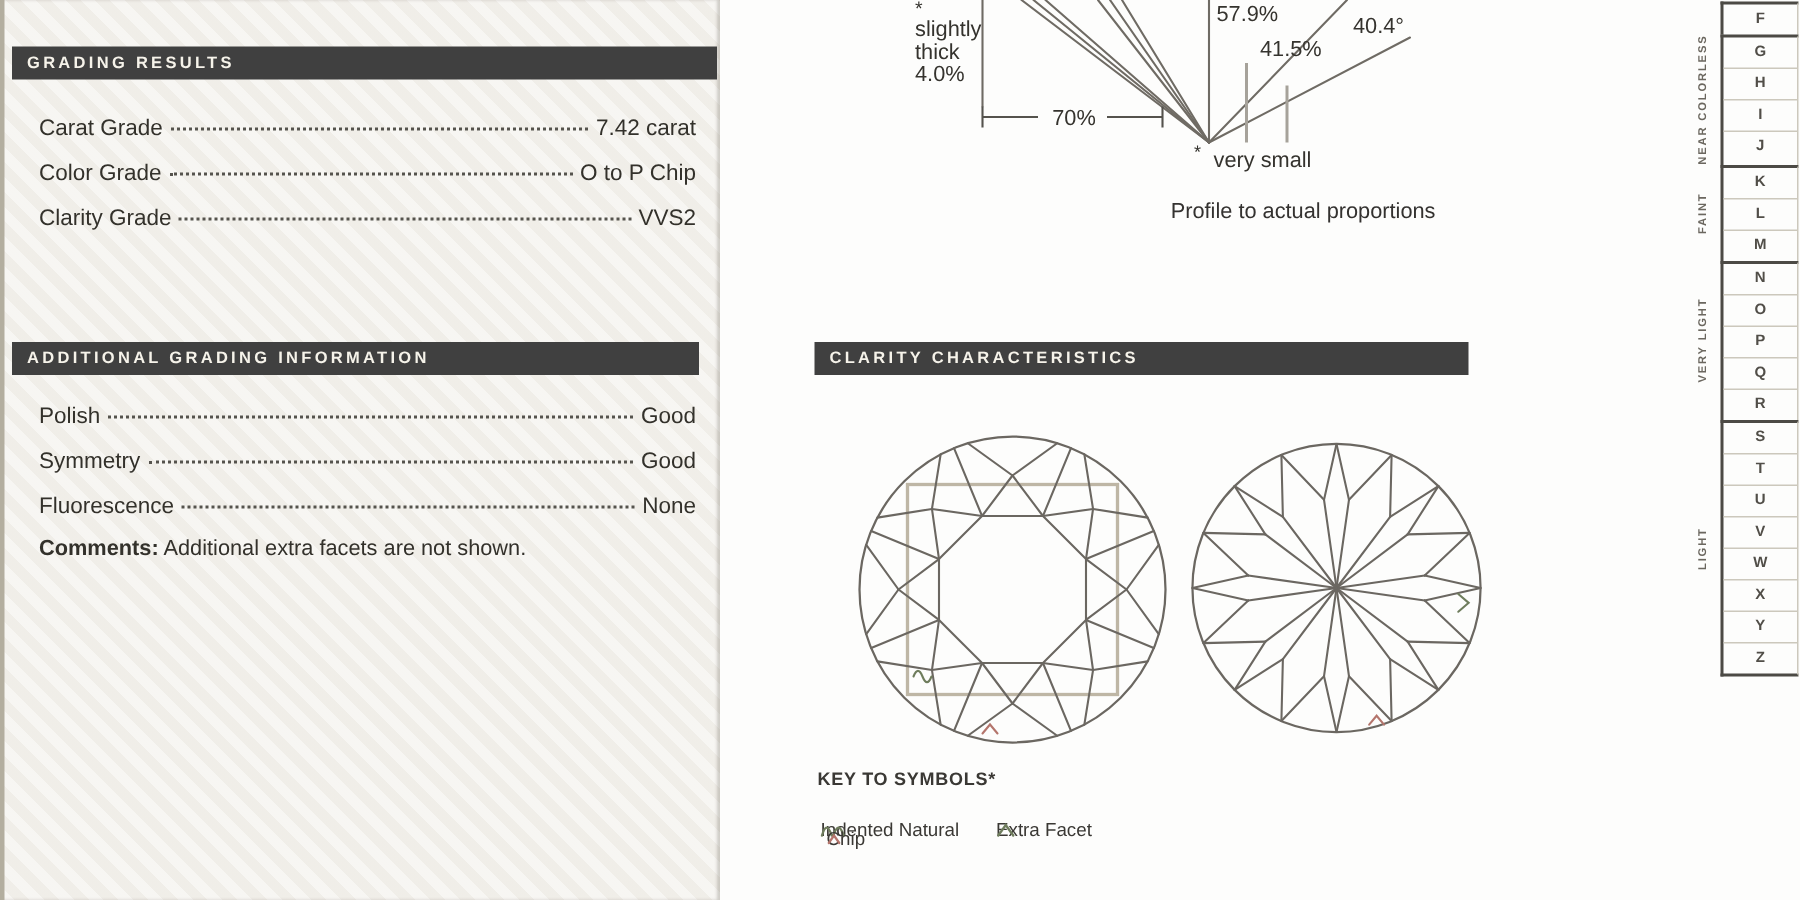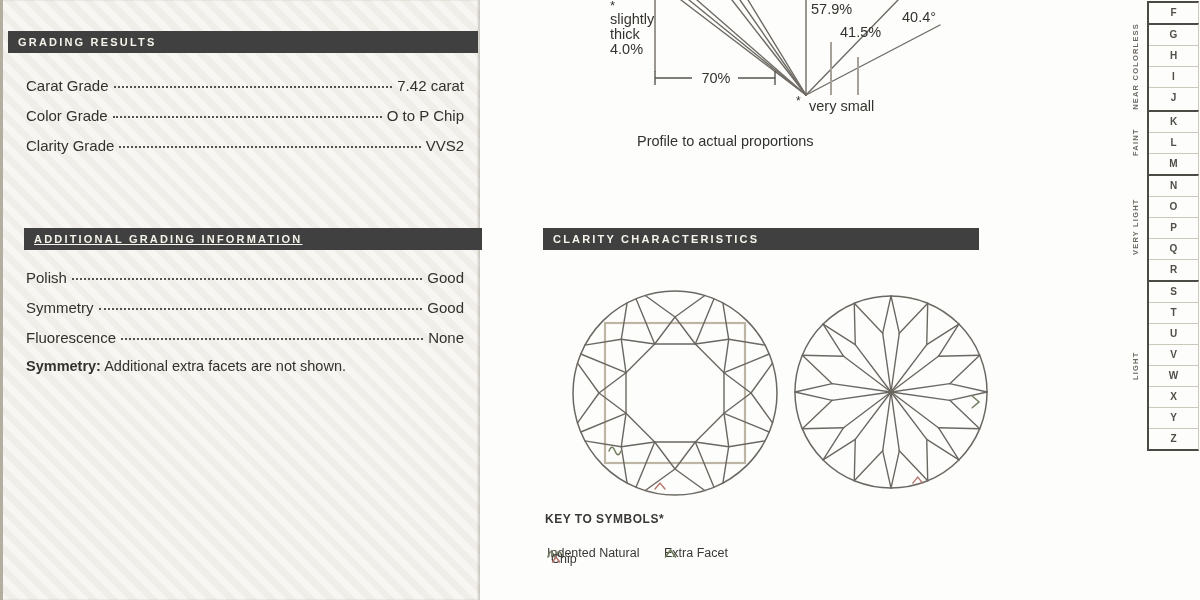--- a/index.html
+++ b/index.html
@@ -12,21 +12,21 @@
   
   .bar{position:absolute;height:22px;background:#404040;color:#f6f3ea;font-size:11px;font-weight:bold;
        letter-spacing:2.2px;line-height:23px;padding-left:10px;box-sizing:border-box;white-space:nowrap;}
   
   .g-row{position:absolute;left:26px;width:438px;display:flex;align-items:baseline;font-size:15px;color:#33312b;}
   .g-row .leader{flex:1;border-bottom:2px dotted #55534d;margin:0 5px;transform:translateY(-3px);}
   .g-row .g-value{white-space:nowrap;}
   .comments{position:absolute;left:26px;width:440px;font-size:14.5px;color:#33312b;}
   .comments b{font-weight:bold;}
   
-  .caption{position:absolute;font-size:14.5px;color:#343230;text-align:left;}
+  .caption{position:absolute;font-size:14.5px;color:#343230;text-align:right;}
   
   .key-title{position:absolute;font-size:12px;font-weight:bold;letter-spacing:.5px;color:#3a3834;}
   .key-item{position:absolute;display:flex;align-items:center;gap:5px;font-size:12.5px;color:#3a3834;white-space:nowrap;}
   
   .cscale{position:absolute;left:1123px;top:1px;display:flex;flex-direction:column;}
   .cs-group{display:flex;}
   .cs-label{width:24px;display:flex;align-items:center;justify-content:center;
             writing-mode:vertical-rl;transform:rotate(180deg);
             font-size:7.5px;font-weight:bold;letter-spacing:1.2px;color:#6b675f;white-space:nowrap;}
   .cs-letters{width:52px;border-left:2px solid #4c4a45;border-right:1px solid #ccc8bc;border-top:2px solid #4c4a45;box-sizing:border-box;}
@@ -56,41 +56,41 @@
     <span>Color Grade</span>
     <span class="leader"></span>
     <span class="g-value">O to P Chip</span>
   </div>
   <div class="g-row" style="top:137px">
     <span>Clarity Grade</span>
     <span class="leader"></span>
     <span class="g-value">VVS2</span>
   </div>
 
-  <div class="bar" style="left:24px;top:228px;width:458px;text-decoration:underline;">
+  <div class="bar" style="left:8px;top:228px;width:458px;">
     <span>ADDITIONAL GRADING INFORMATION</span>
   </div>
 
   <div class="g-row" style="top:269px">
     <span>Polish</span>
     <span class="leader"></span>
     <span class="g-value">Good</span>
   </div>
   <div class="g-row" style="top:299px">
     <span>Symmetry</span>
     <span class="leader"></span>
     <span class="g-value">Good</span>
   </div>
   <div class="g-row" style="top:329px">
     <span>Fluorescence</span>
     <span class="leader"></span>
     <span class="g-value">None</span>
   </div>
   <div class="comments" style="top:358px">
-    <b>Symmetry:</b>
+    <b>Comments:</b>
     <span>Additional extra facets are not shown.</span>
   </div>
 
   <svg style="left:580px;top:0;" width="420" height="160" viewBox="0 0 420 160">
     <g stroke="#6f6b64" stroke-width="1.4" fill="none" stroke-linecap="round">
       <line x1="75" y1="0" x2="75" y2="71"></line>
       <line x1="101" y1="0" x2="226" y2="95"></line>
       <line x1="109" y1="0" x2="226" y2="95"></line>
       <line x1="117" y1="0" x2="226" y2="95"></line>
       <line x1="152" y1="0" x2="226" y2="95"></line>

